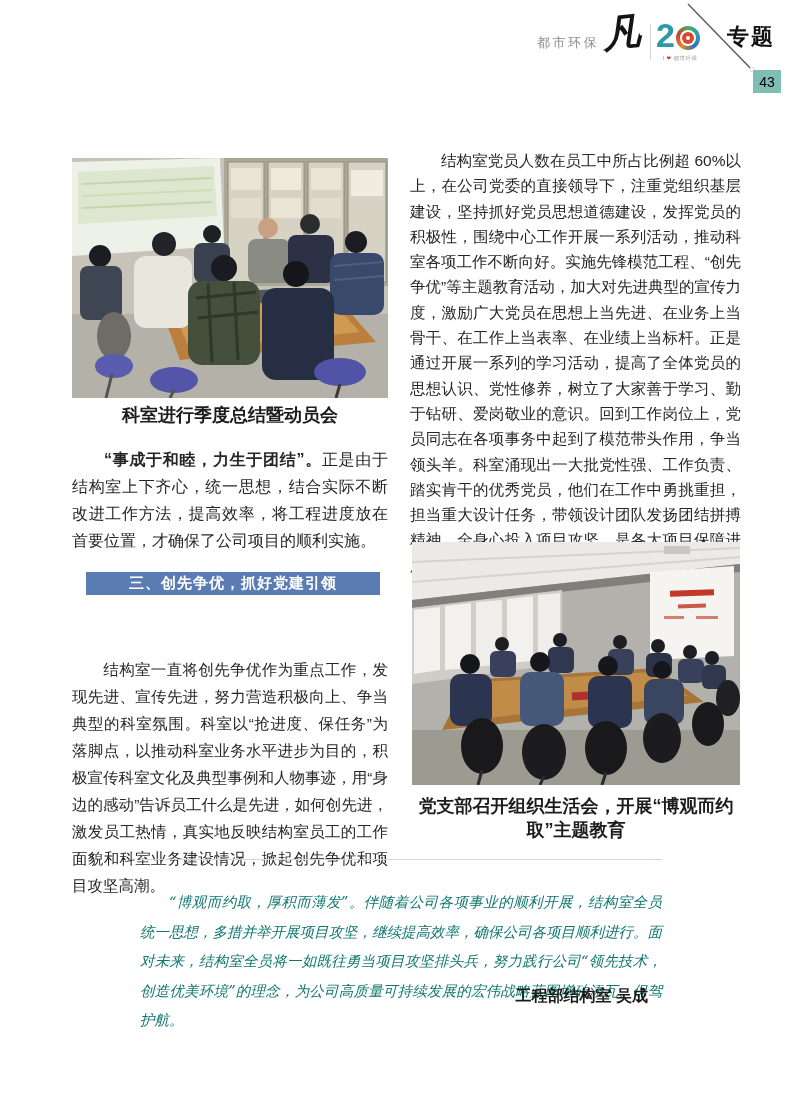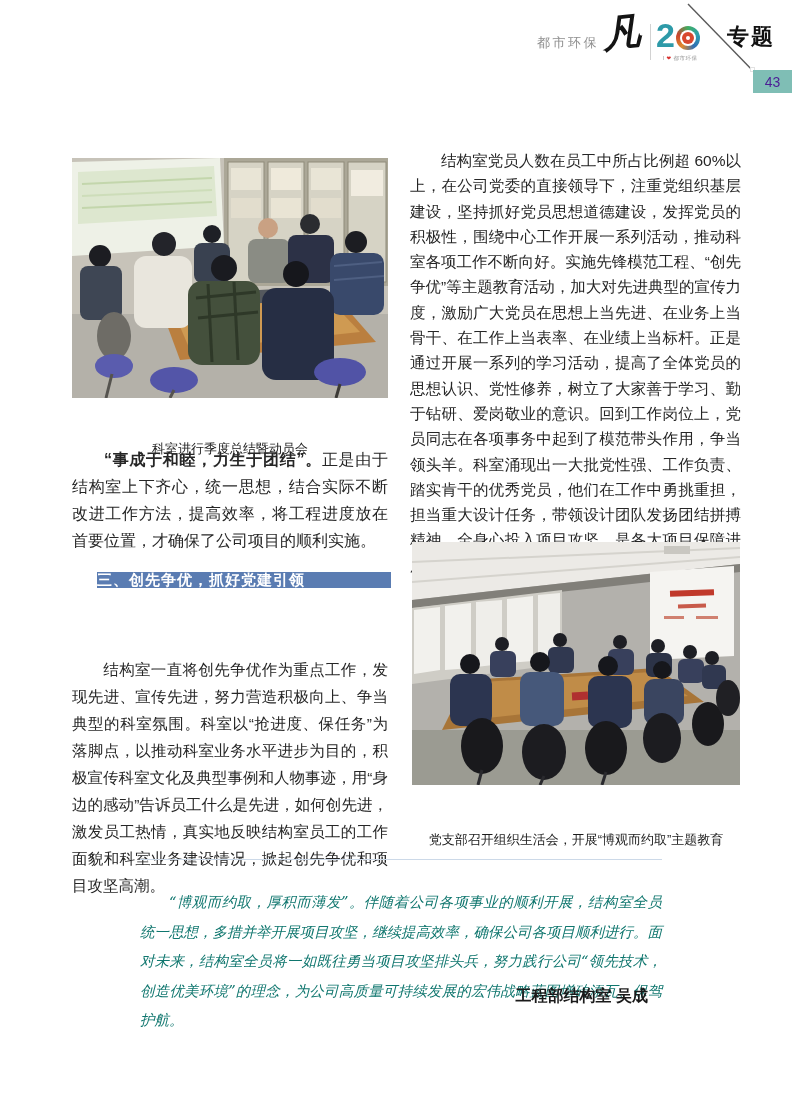--- a/index.html
+++ b/index.html
@@ -25,43 +25,43 @@
   .logo-ring { position:absolute; left:20px; top:8px; width:24px; height:24px; border-radius:50%;
     background:conic-gradient(#3fae62, #2e9fae, #2f6fb4, #e08a2e, #c8442e, #3fae62); }
   .logo-ring-gap { position:absolute; left:24px; top:12px; width:16px; height:16px; border-radius:50%; background:#ffffff; }
   .logo-ring-core { position:absolute; left:26px; top:14px; width:12px; height:12px; border-radius:50%; background:#d8482e; }
   .logo-ring-dot { position:absolute; left:30px; top:18px; width:4px; height:4px; border-radius:50%; background:#ffffff; }
   .logo-tagline { position:absolute; left:-2px; top:37px; width:52px; font-size:5.5px; color:#9a9a9a;
     text-align:center; letter-spacing:0.5px; white-space:nowrap; }
   .logo-tagline .heart { color:#d8302e; }
   .page-tab-label { left:727px; top:22px; font-size:22px; font-weight:bold; letter-spacing:2px; color:#111; }
   .corner-line-svg { left:660px; top:0; width:140px; height:100px; }
-  .page-num-box { left:753px; top:70px; width:39px; height:23px; background:#7fbeb5;
-    color:#4c1d95; font-size:14px; display:flex; align-items:center; justify-content:center; }
+  .page-num-box { left:753px; top:70px; width:28px; height:23px; background:#7fbeb5;
+    color:#000000; font-size:14px; display:flex; align-items:center; justify-content:center; }
   .page-num-notch { left:750px; top:67px; width:5px; height:5px; background:#ffffff; border:1px solid #e2e2e2; }
 
   
   .photo1 { left:72px; top:158px; width:316px; height:240px; }
   .photo2 { left:412px; top:542px; width:328px; height:243px; }
   .photo svg { display:block; width:100%; height:100%; }
 
-  .caption { font-size:13px; font-weight:normal; color:#1c1c1c; text-align:center;margin-top:37px; }
+  .caption { font-size:18px; font-weight:bold; color:#1c1c1c; text-align:center; }
   .caption1 { left:72px; top:403px; width:316px; }
   .caption2 { left:402px; top:794px; width:348px; }
 
   .para { text-align:justify; color:#262626; }
   .para-left1 { left:72px; top:446px; width:316px; font-size:16px; line-height:27px; }
   .para-left2 { left:72px; top:656px; width:316px; font-size:15.5px; line-height:27px; }
   .para-right { left:410px; top:148px; width:331px; font-size:15.5px; line-height:25.3px; }
   .indent { display:inline-block; width:2em; }
   .lead-quote { font-weight:bold; }
 
-  .section-bar { left:97px; top:572px; width:294px; height:16px; background:#5a7cb2;
+  .section-bar { left:86px; top:572px; width:294px; height:23px; background:#5a7cb2;
     color:#ffffff; font-size:15px; font-weight:bold; letter-spacing:1px;
-    display:flex; align-items:center; justify-content:flex-start; }
+    display:flex; align-items:center; justify-content:center; }
 
   
   .conclusion-head { left:140px; top:838px; width:522px; height:42px;
     display:flex; align-items:center; justify-content:center; }
   .conclusion-rule { flex:1; height:1px; background:#ccd9e8; }
   .conclusion-title { font-size:30px; font-weight:bold; color:#4a71ac; letter-spacing:2px;
     padding:0 38px; line-height:1; }
   .conclusion-para { left:140px; top:888px; width:522px; font-size:14.5px; line-height:29.5px;
     font-family:"DejaVu Serif", serif; font-style:italic; color:#0f766e; text-align:justify; }
   .byline { left:140px; top:986px; width:508px; text-align:right;

